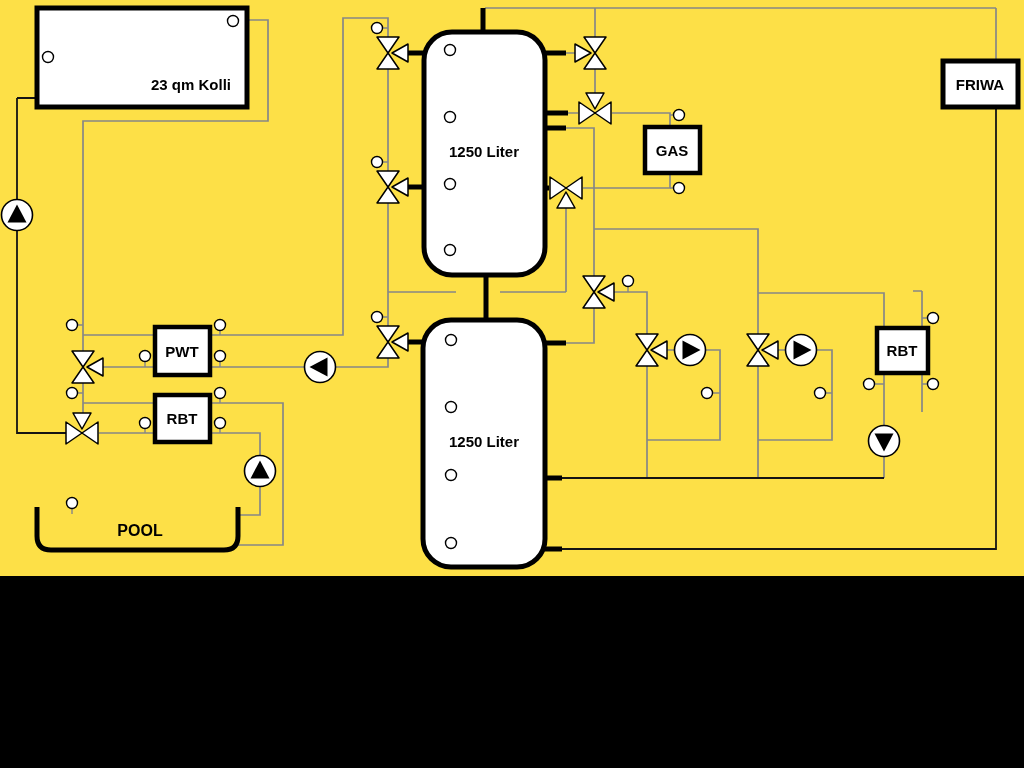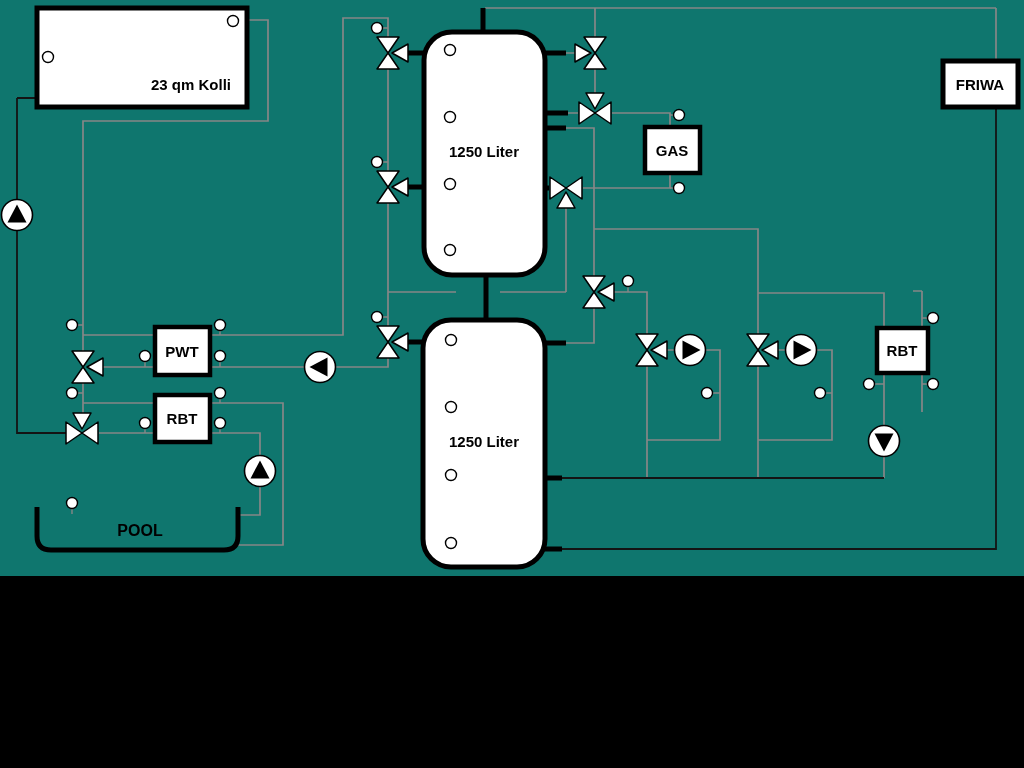--- a/index.html
+++ b/index.html
@@ -1,16 +1,16 @@
 <!DOCTYPE html>
 <html><head>
 <meta charset="utf-8">
 <style>
   html,body{margin:0;padding:0;background:#fff;}
-  .stage{position:relative;width:1024px;height:768px;background:#0f766e;overflow:hidden;
+  .stage{position:relative;width:1024px;height:768px;background:#fde047;overflow:hidden;
          font-family:"Liberation Sans", sans-serif;}
   svg{display:block}
   text.lbl{font-family:"Liberation Sans", sans-serif;font-size:15px;font-weight:700;fill:#000;}
   text.lbl-big{font-family:"Liberation Sans", sans-serif;font-size:16px;font-weight:700;fill:#000;}
 </style>
 </head>
 <body>
 
 <div class="stage">
 <svg width="1024" height="768" viewBox="0 0 1024 768">

